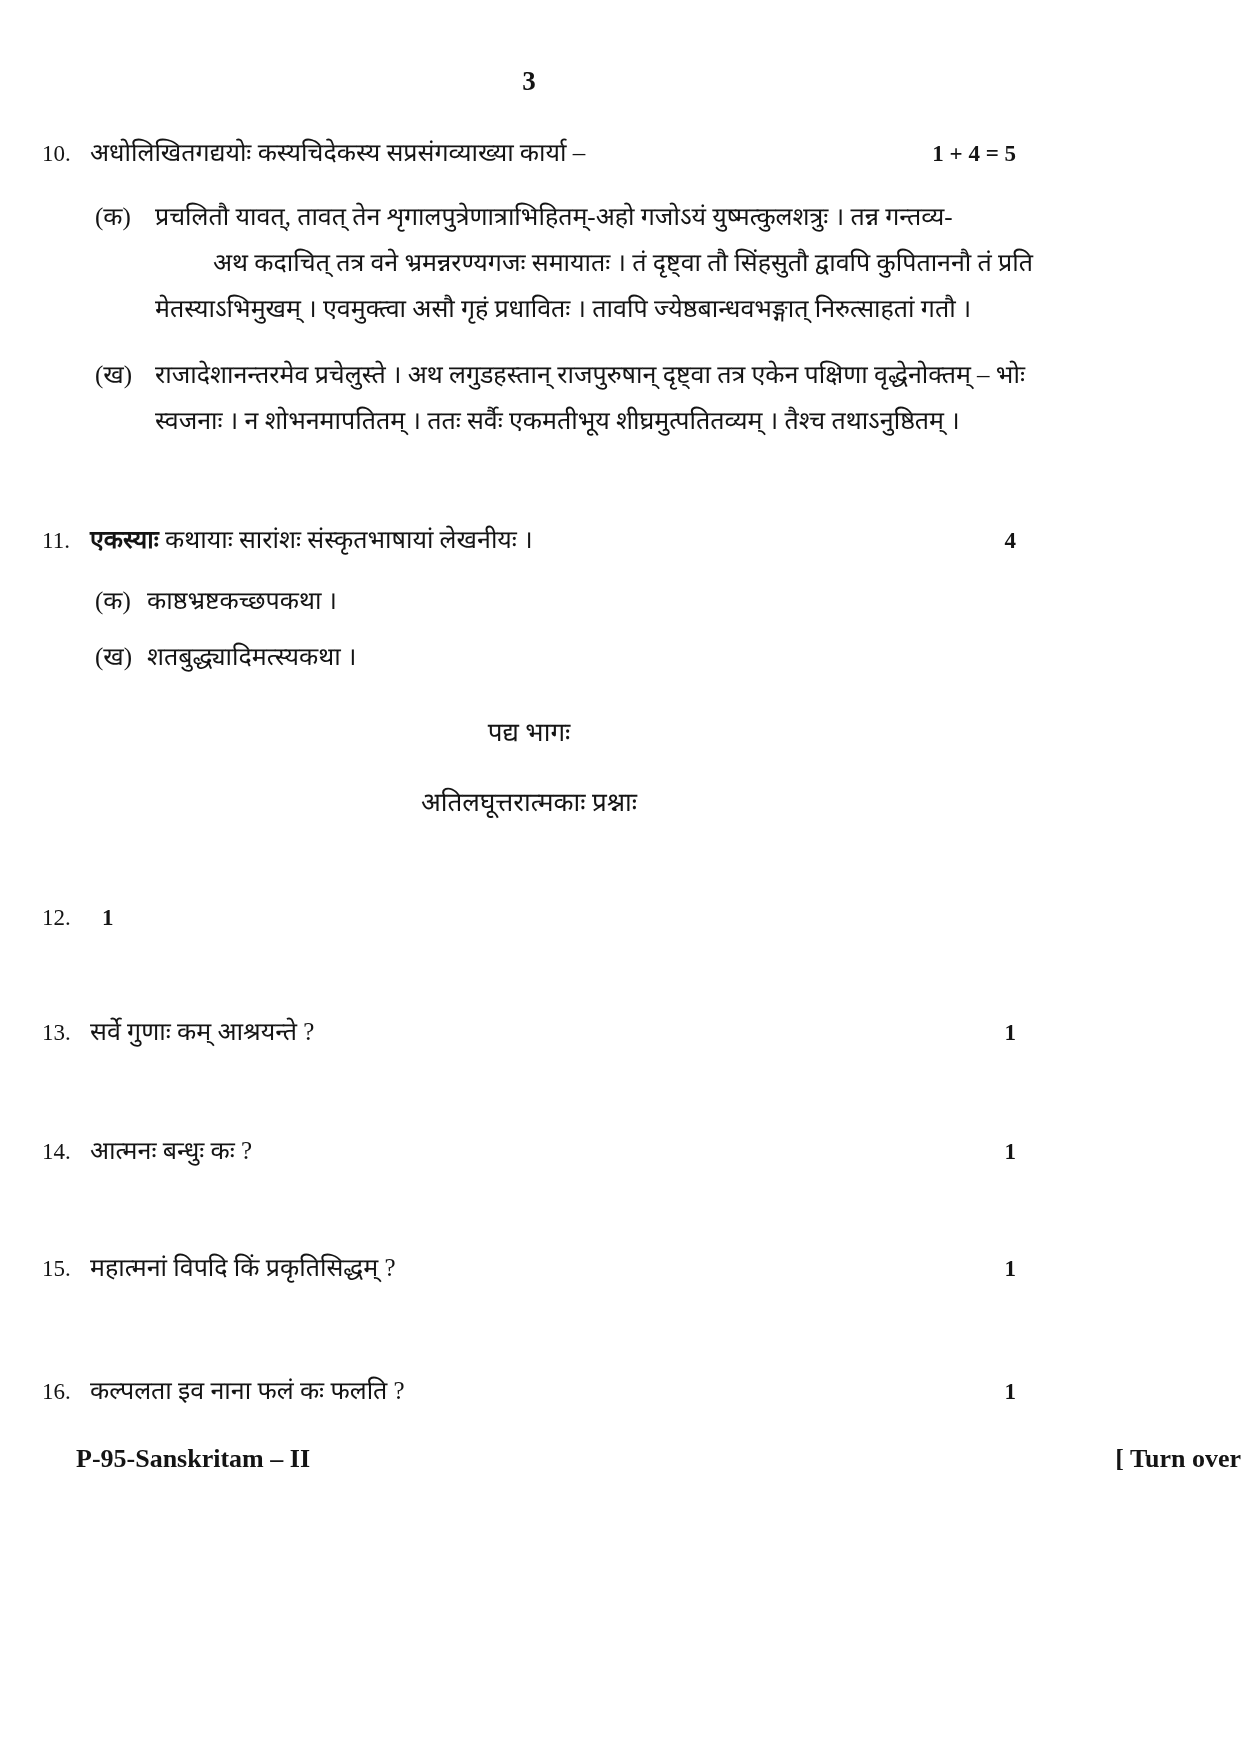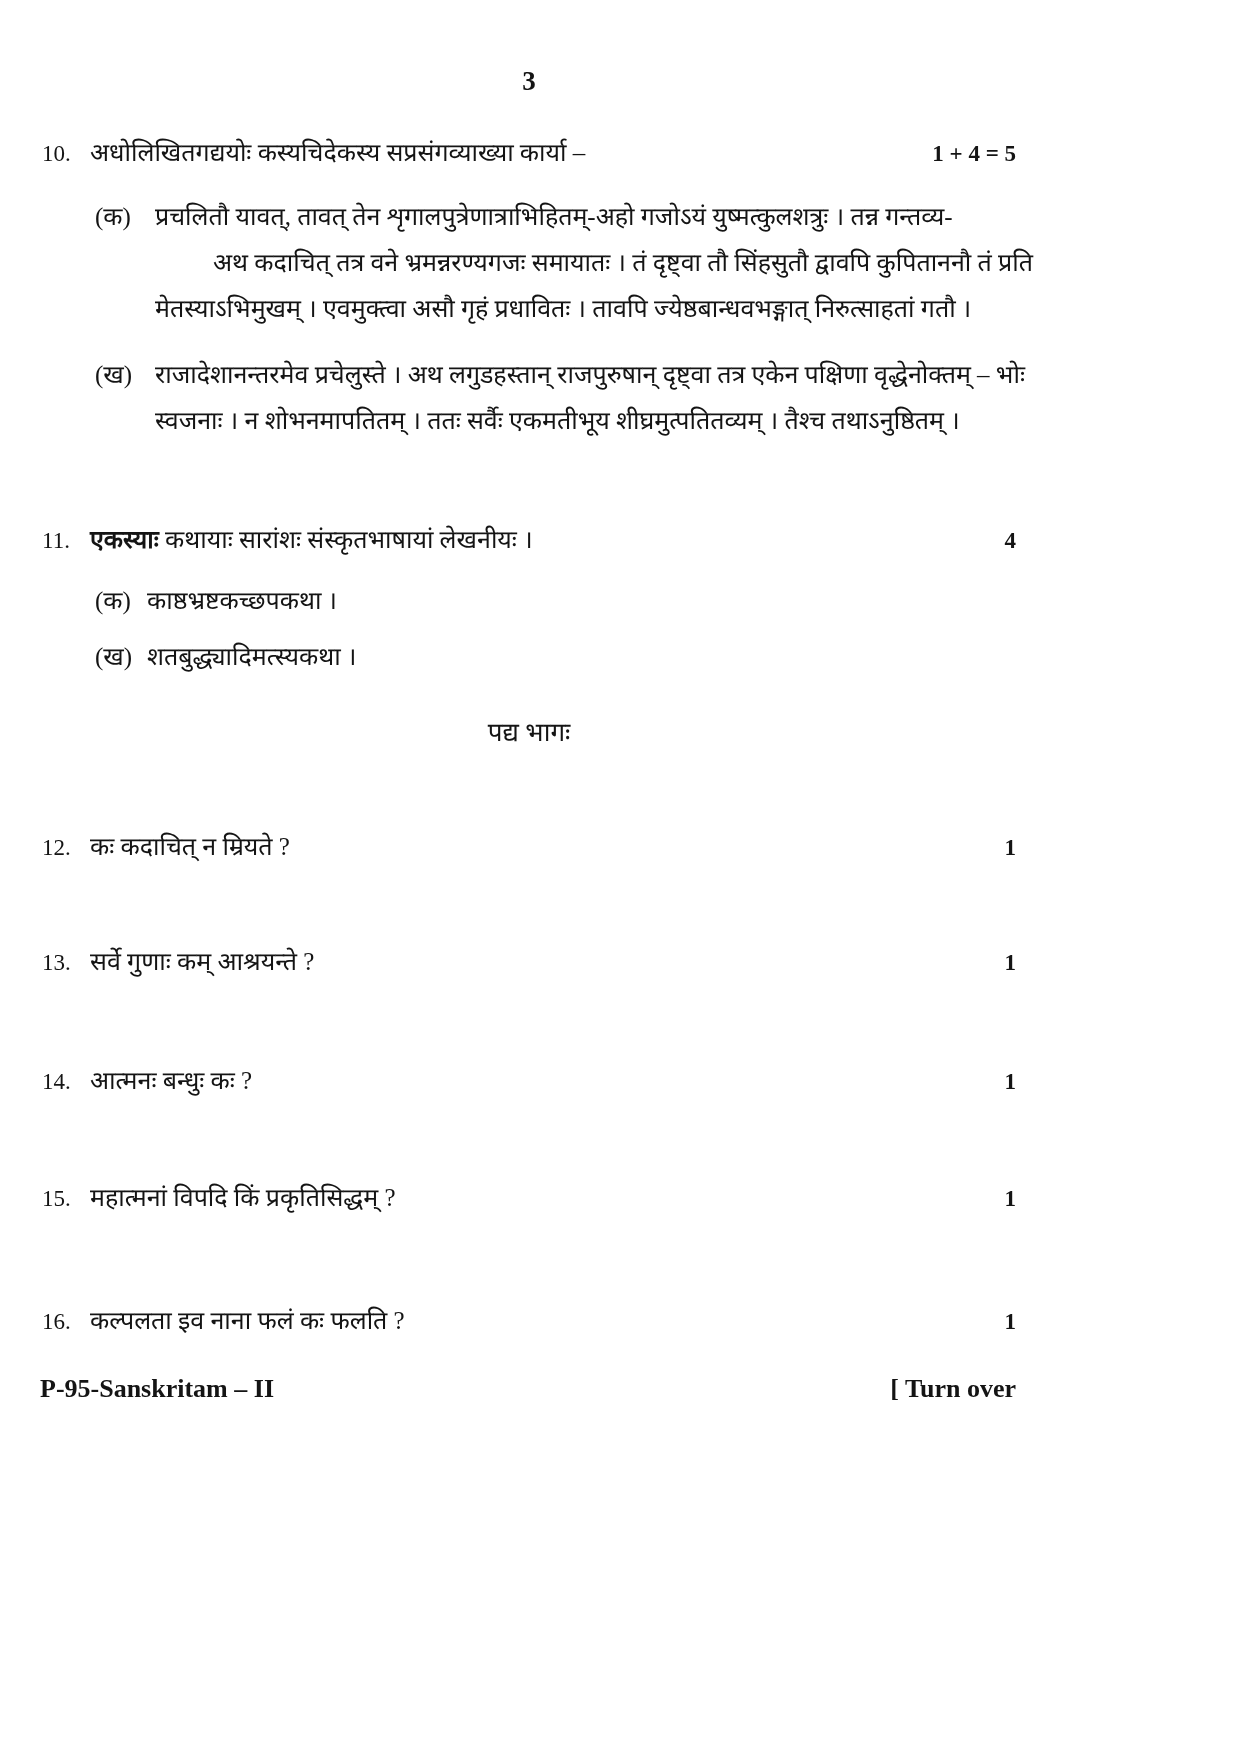--- a/index.html
+++ b/index.html
@@ -101,24 +101,24 @@
   .sq-13 { margin-top: 72px; }
   .sq-14 { margin-top: 76px; }
   .sq-15 { margin-top: 74px; }
   .sq-16 { margin-top: 80px; }
   
   .footer {
     display: flex;
     justify-content: space-between;
     align-items: baseline;
     margin-top: 36px;
-    padding-right: 225px;
     padding-left: 40px;
     font-size: 26px;
     font-weight: bold;
+    margin-left: 36px;
   }
 </style>
 </head>
 <body>
 
 <div class="content">
 
   <div class="page-number">3</div>
 
   <div class="q-row q10-row">
@@ -153,24 +153,24 @@
   <div class="option option-1">
     <span class="option-label">(क)</span>
     <span>काष्ठभ्रष्टकच्छपकथा ।</span>
   </div>
   <div class="option option-2">
     <span class="option-label">(ख)</span>
     <span>शतबुद्ध्यादिमत्स्यकथा ।</span>
   </div>
 
   <div class="heading heading-1">पद्य भागः</div>
+  <div class="heading heading-2">अतिलघूत्तरात्मकाः प्रश्नाः</div>
 
   <div class="short-q sq-12">
     <span class="q-num">12.</span>
-    <span class="q-text">कः कदाचित् न म्रियते ?</span>
     <span class="q-marks">1</span>
   </div>
 
   <div class="short-q sq-13">
     <span class="q-num">13.</span>
     <span class="q-text">सर्वे गुणाः कम् आश्रयन्ते ?</span>
     <span class="q-marks">1</span>
   </div>
 
   <div class="short-q sq-14">

